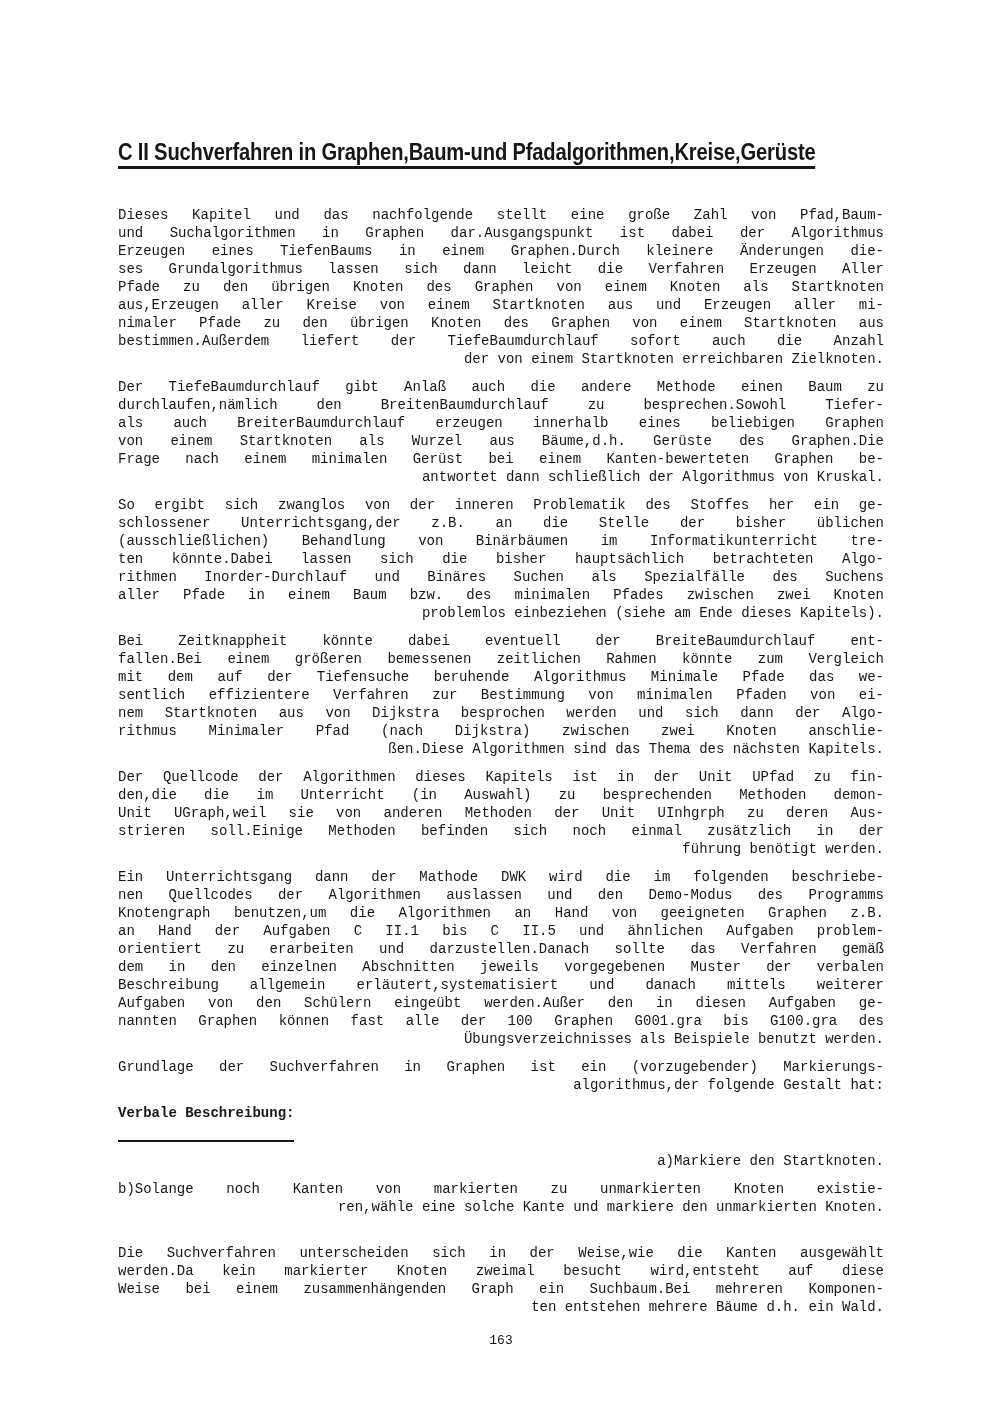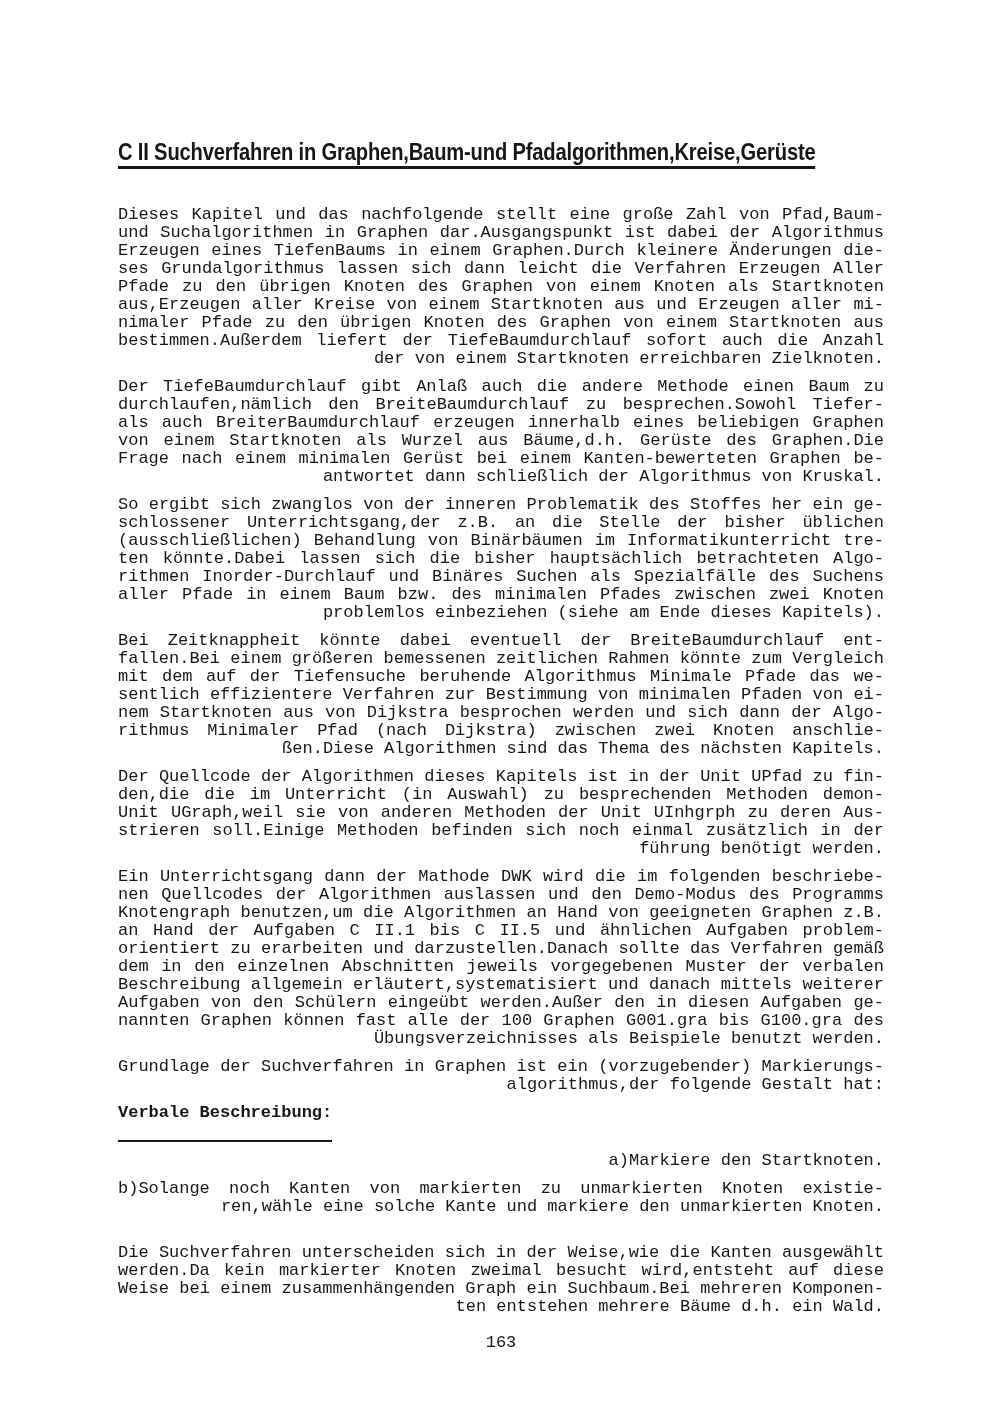--- a/index.html
+++ b/index.html
@@ -37,21 +37,21 @@
     display: inline-block;
     transform: scaleX(0.84);
     transform-origin: 0 50%;
     border-bottom: 3px solid #161616;
     padding-bottom: 2px;
     letter-spacing: -0.2px;
   }
   .doc-body {
     display: block;
     font-family: "Liberation Mono", "DejaVu Sans Mono", monospace;
-    font-size: 17px;
+    font-size: 14px;
     line-height: 18px;
     color: #161616;
   }
   .para {
     margin: 0 0 10px 0;
   }
   .para.extra-gap {
     margin-top: 28px;
   }
   .line {
@@ -72,21 +72,21 @@
     border-bottom: 2px solid #161616;
     padding-bottom: 18px;
   }
   .footer {
     position: absolute;
     top: 1333px;
     left: 118px;
     width: 766px;
     text-align: center;
     font-family: "Liberation Mono", "DejaVu Sans Mono", monospace;
-    font-size: 17px;
+    font-size: 13px;
     color: #161616;
   }
 </style>
 </head>
 <body>
 
 <div class="page">
   <div class="content">
     <h1 class="title"><span class="title-text">C II Suchverfahren in Graphen,Baum-und Pfadalgorithmen,Kreise,Gerüste</span></h1>
     <main class="doc-body">
@@ -96,21 +96,21 @@
           <div class="line">Erzeugen eines TiefenBaums in einem Graphen.Durch kleinere Änderungen die-</div>
           <div class="line">ses Grundalgorithmus lassen sich dann leicht die Verfahren Erzeugen Aller</div>
           <div class="line">Pfade zu den übrigen Knoten des Graphen von einem Knoten als Startknoten</div>
           <div class="line">aus,Erzeugen aller Kreise von einem Startknoten aus und Erzeugen aller mi-</div>
           <div class="line">nimaler Pfade zu den übrigen Knoten des Graphen von einem Startknoten aus</div>
           <div class="line">bestimmen.Außerdem liefert der TiefeBaumdurchlauf sofort auch die Anzahl</div>
           <div class="line last">der von einem Startknoten erreichbaren Zielknoten.</div>
         </div>
         <div class="para">
           <div class="line">Der TiefeBaumdurchlauf gibt Anlaß auch die andere Methode einen Baum zu</div>
-          <div class="line">durchlaufen,nämlich den BreiteBaumdurchlauf zu besprechen.Sowohl Tiefer-</div>
+          <div class="line">durchlaufen,nämlich den BreitenBaumdurchlauf zu besprechen.Sowohl Tiefer-</div>
           <div class="line">als auch BreiterBaumdurchlauf erzeugen innerhalb eines beliebigen Graphen</div>
           <div class="line">von einem Startknoten als Wurzel aus Bäume,d.h. Gerüste des Graphen.Die</div>
           <div class="line">Frage nach einem minimalen Gerüst bei einem Kanten-bewerteten Graphen be-</div>
           <div class="line last">antwortet dann schließlich der Algorithmus von Kruskal.</div>
         </div>
         <div class="para">
           <div class="line">So ergibt sich zwanglos von der inneren Problematik des Stoffes her ein ge-</div>
           <div class="line">schlossener Unterrichtsgang,der z.B. an die Stelle der bisher üblichen</div>
           <div class="line">(ausschließlichen) Behandlung von Binärbäumen im Informatikunterricht tre-</div>
           <div class="line">ten könnte.Dabei lassen sich die bisher hauptsächlich betrachteten Algo-</div>

